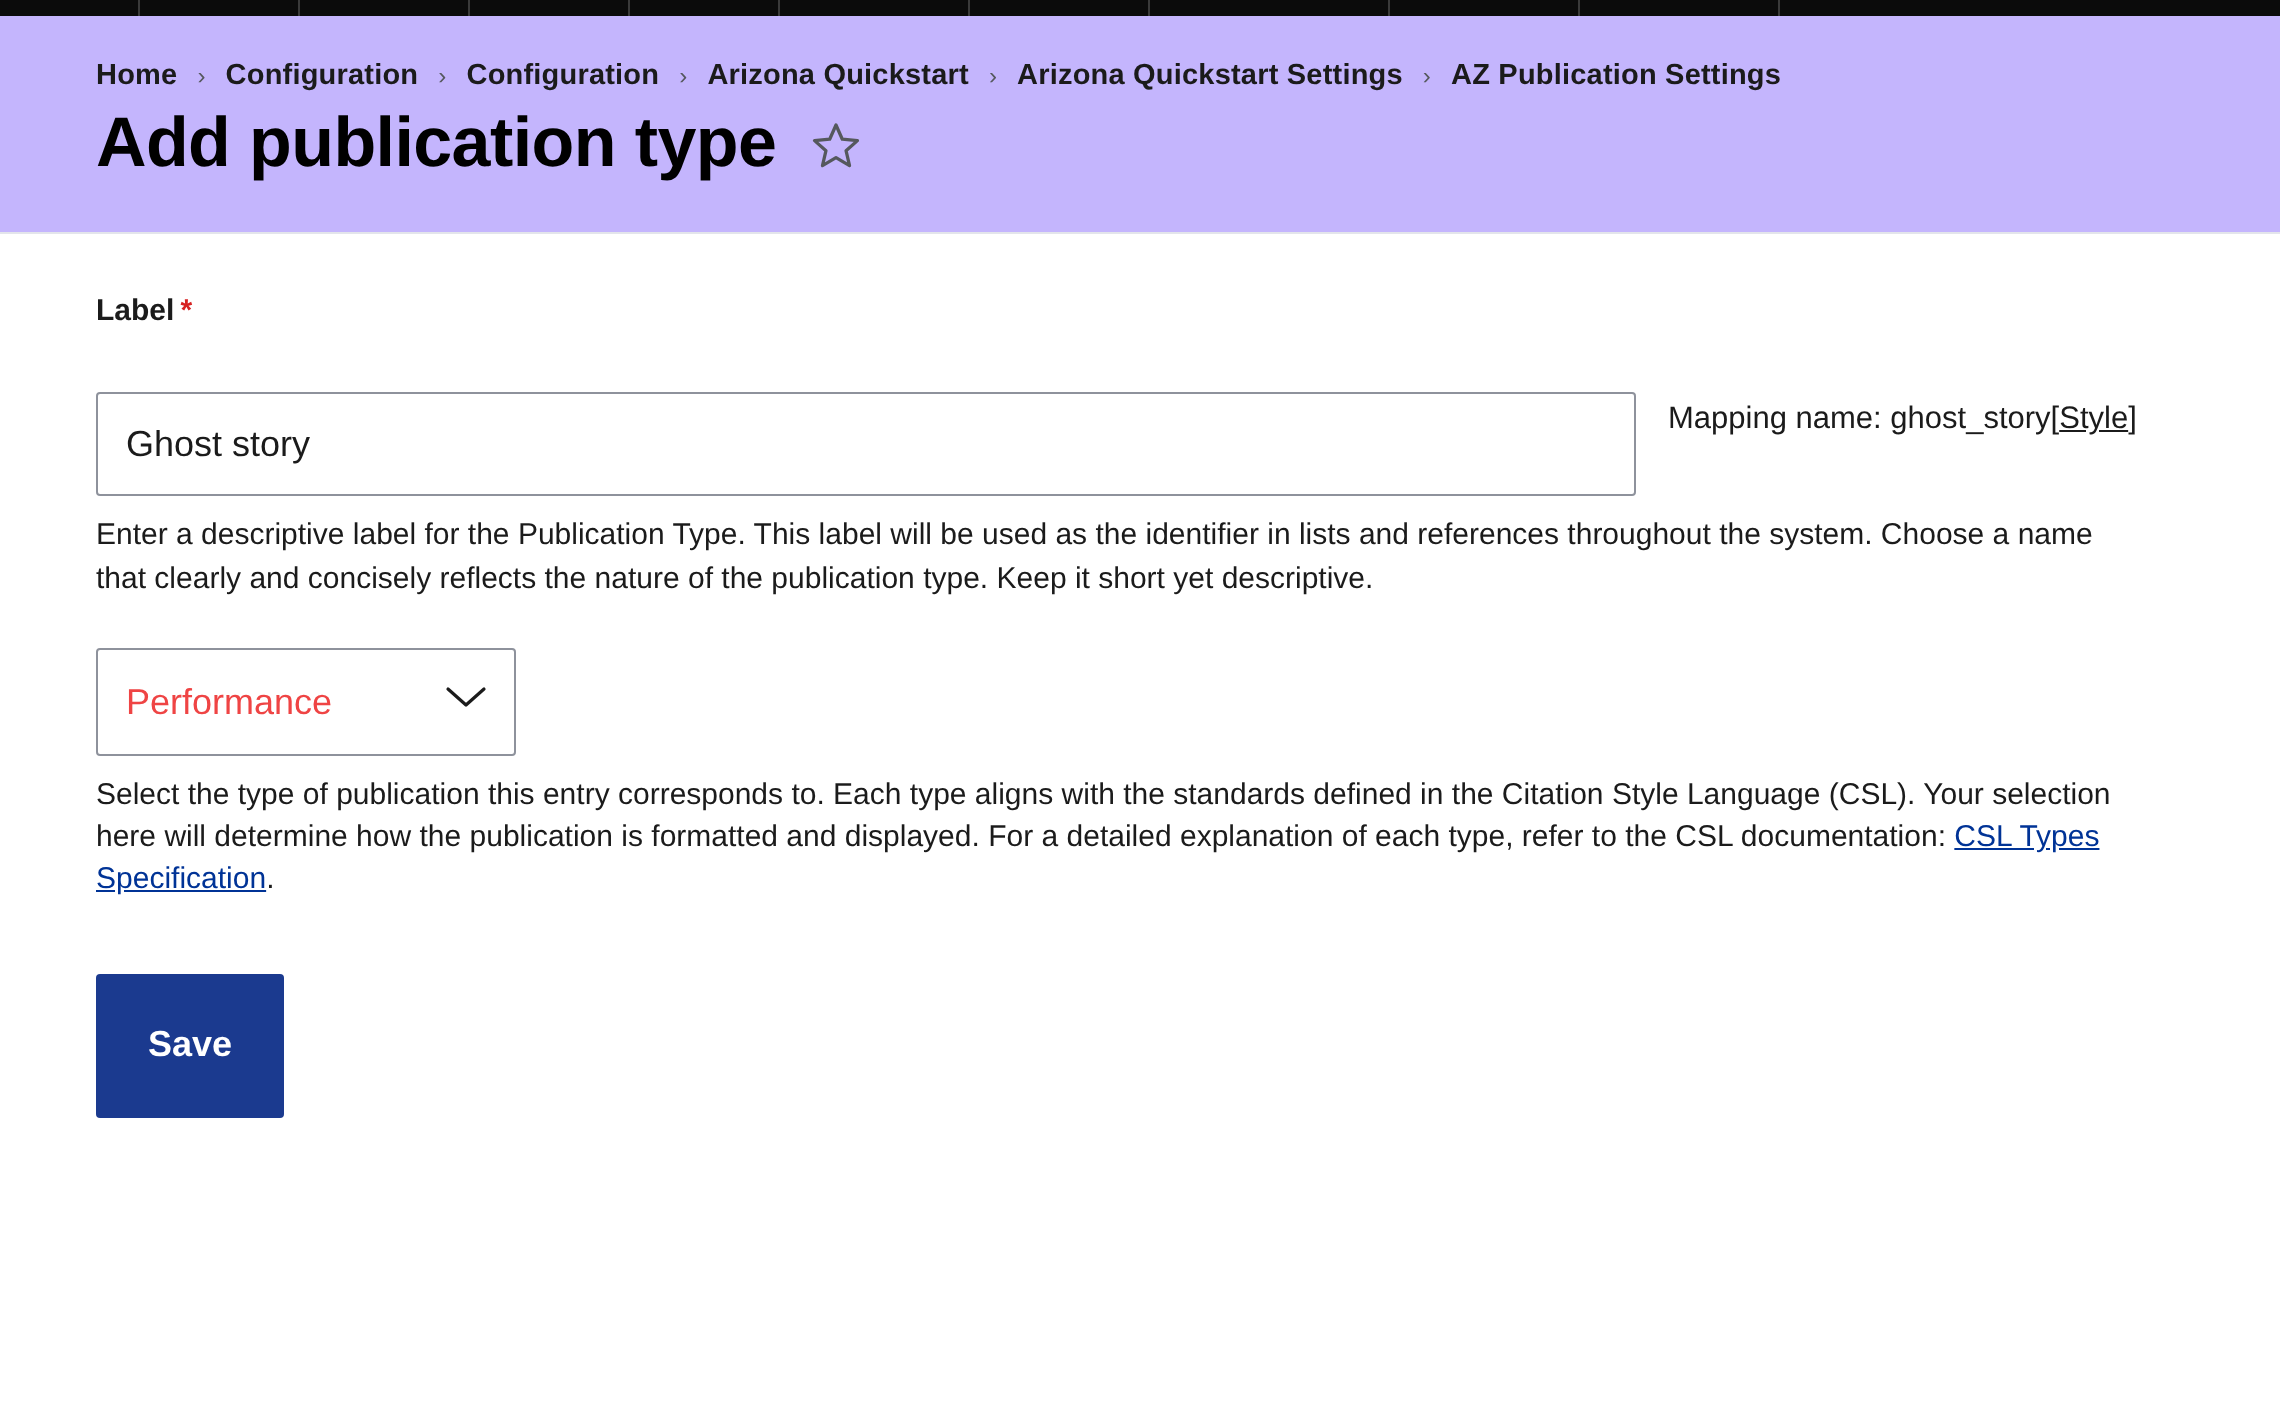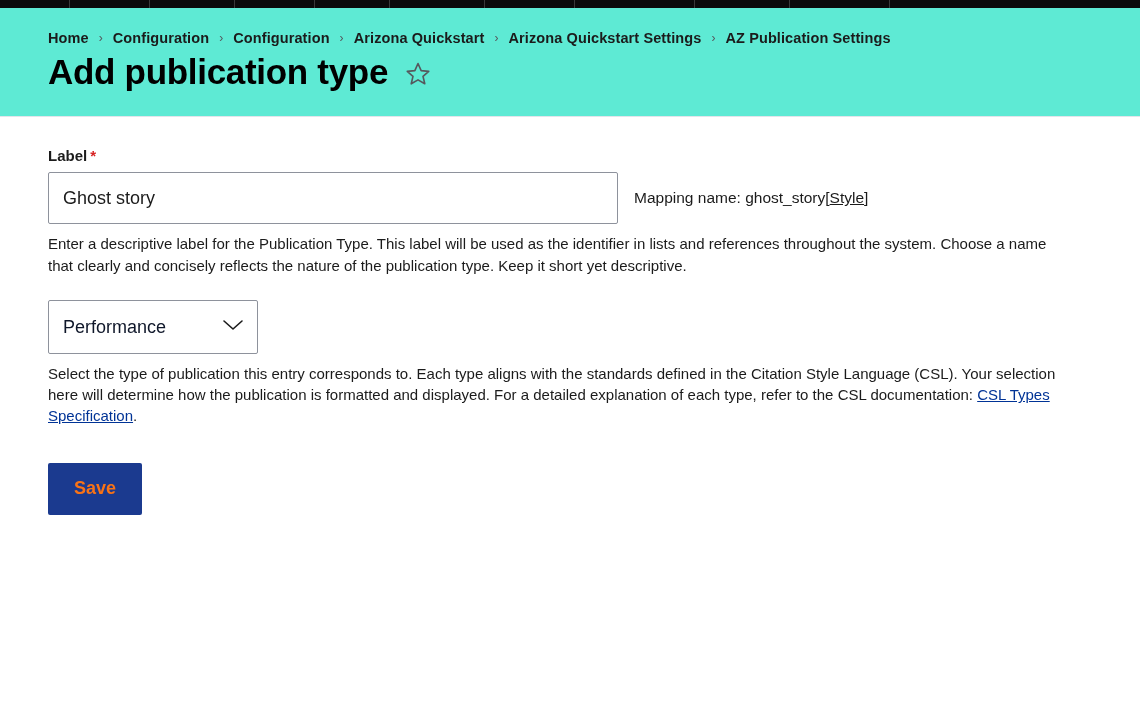--- a/index.html
+++ b/index.html
@@ -29,21 +29,21 @@
     align-items: stretch;
   }
   .admin-toolbar .tb-item {
     flex: 0 0 auto;
     border-right: 1px solid #3a3a3a;
     height: 100%;
   }
 
   
   .page-header {
-    background: #5eead4;
+    background: #c4b5fd;
     border-bottom: 1px solid #e3e5eb;
     padding: 22px 48px 24px 48px;
   }
   .breadcrumb {
     display: flex;
     align-items: center;
     flex-wrap: wrap;
     font-size: 14.5px;
     font-weight: bold;
     color: #1b1b1b;
@@ -93,30 +93,31 @@
   .req {
     color: #d72222;
     margin-left: 3px;
     font-weight: bold;
   }
   .label-row {
     display: flex;
     align-items: center;
   }
   input.text-input {
-    width: 570px;
+    width: 770px;
     height: 52px;
     padding: 6px 14px;
     font-size: 18px;
     font-family: "Liberation Sans", sans-serif;
     color: #1b1b1b;
     border: 1px solid #8e929c;
     border-radius: 2px;
     background: #fff;
     outline: none;
+    margin-top: 24px;
   }
   .machine-name {
     font-size: 15.5px;
     color: #1b1b1b;
     margin-left: 16px;
     white-space: nowrap;
   }
   .machine-name a {
     color: #1b1b1b;
     text-decoration: underline;
@@ -142,21 +143,21 @@
     height: 54px;
   }
   select.csl-select {
     -webkit-appearance: none;
     appearance: none;
     width: 210px;
     height: 54px;
     padding: 6px 44px 6px 14px;
     font-size: 18px;
     font-family: "Liberation Sans", sans-serif;
-    color: #0f172a;
+    color: #ef4444;
     background: #fff;
     border: 1px solid #8e929c;
     border-radius: 2px;
     outline: none;
   }
   .select-chevron {
     position: absolute;
     right: 14px;
     top: 50%;
     transform: translateY(-50%);
@@ -185,28 +186,28 @@
   .cb-label {
     font-size: 18px;
     color: #1b1b1b;
     margin-left: 14px;
   }
 
   
   .save-btn {
     margin-top: 36px;
     background: #1b3a8f;
-    color: #f97316;
+    color: #ffffff;
     font-size: 18px;
     font-weight: bold;
     font-family: "Liberation Sans", sans-serif;
     border: none;
     border-radius: 2px;
     padding: 0 26px;
-    height: 52px;
+    height: 72px;
     cursor: pointer;
   }
 </style>
 </head>
 <body>
 
 <div id="page">
 
   <div class="admin-toolbar">
     <div class="tb-item" style="width:70px"></div>

